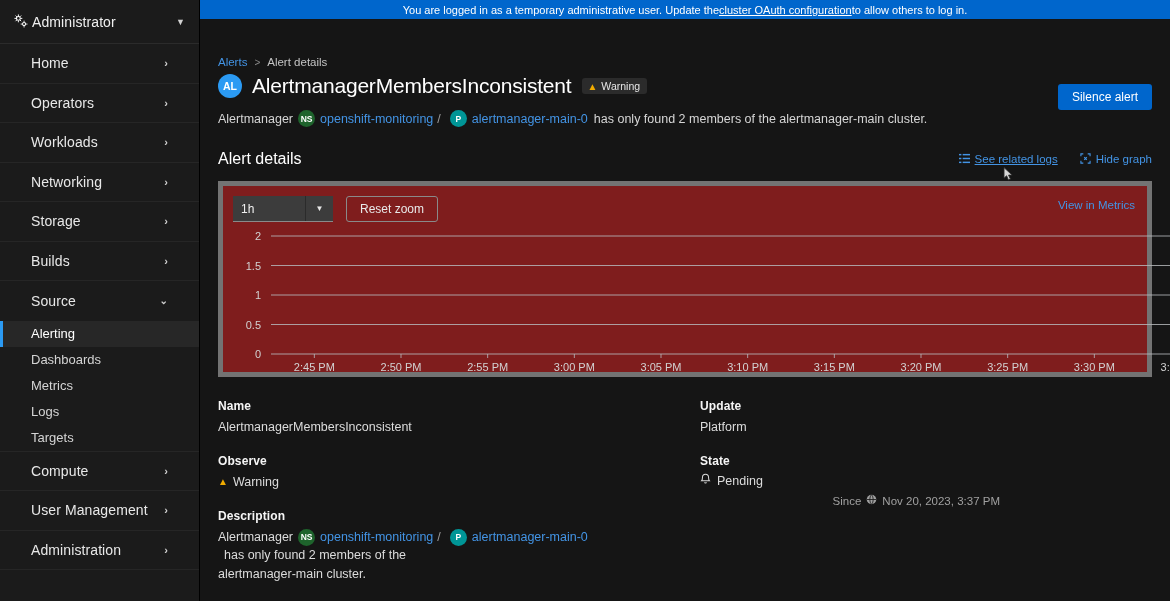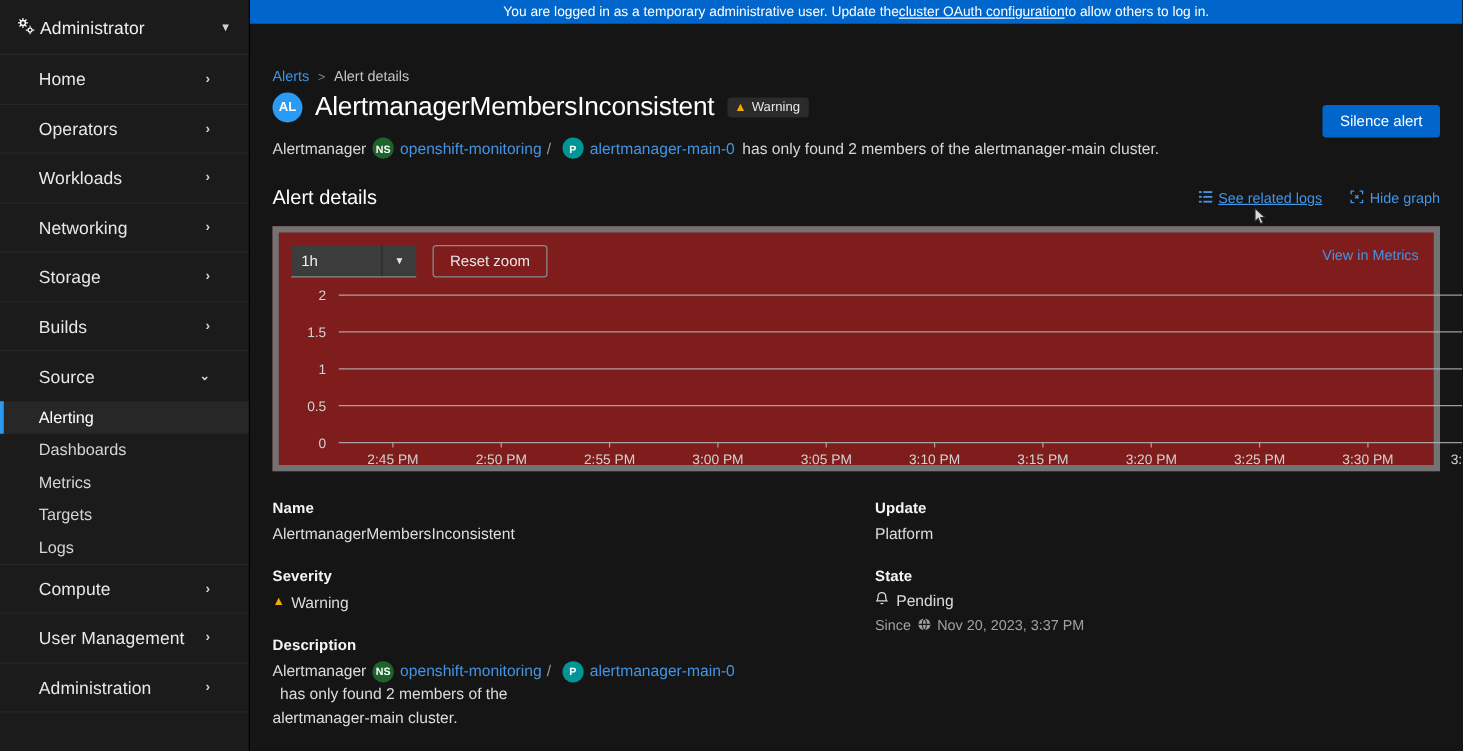--- a/index.html
+++ b/index.html
@@ -168,21 +168,21 @@
   .fld-lbl {
     font-size: 12px; color: #f5f5f5; font-weight: bold;
     margin-bottom: 5px; letter-spacing: .1px;
   }
   .fld-val { font-size: 12.5px; color: #dcdcdc; line-height: 1.45; }
   .fld-val.inline { display: flex; align-items: center; flex-wrap: wrap; }
   .sev-val { display: flex; align-items: center; gap: 5px; }
   .state-val { display: flex; align-items: center; gap: 6px; font-size: 12.5px; color: #dcdcdc;}
   .since {
     margin-top: 6px; font-size: 11.5px; color: #a0a0a0;
-    display: flex; align-items: center; gap: 5px;
+    display: flex; align-items: center; gap: 5px; justify-content: flex-end;
   }
   .ico { display: inline-block; vertical-align: middle; }
 </style>
 </head>
 <body>
 
 <div id="app">
 
   <nav id="sidebar">
 
@@ -233,24 +233,24 @@
         <div class="sub-item active">
           <span>Alerting</span>
         </div>
         <div class="sub-item">
           <span>Dashboards</span>
         </div>
         <div class="sub-item">
           <span>Metrics</span>
         </div>
         <div class="sub-item">
+          <span>Logs</span>
+        </div>
+        <div class="sub-item">
           <span>Targets</span>
-        </div>
-        <div class="sub-item">
-          <span>Logs</span>
         </div>
       </div>
       <div class="nav-sep"></div>
 
       <div class="nav-item">
         <span class="nlabel">Compute</span>
         <span class="chev">›</span>
       </div>
       <div class="nav-item">
         <span class="nlabel">User Management</span>
@@ -387,21 +387,21 @@
 
       <div class="details">
 
         <div class="dcol">
           <div class="fld">
             <div class="fld-lbl">Name</div>
             <div class="fld-val">AlertmanagerMembersInconsistent</div>
           </div>
 
           <div class="fld">
-            <div class="fld-lbl">Severity</div>
+            <div class="fld-lbl">Observe</div>
             <div class="fld-val sev-val">
               <span class="warn-tri">▲</span>
               <span>Warning</span>
             </div>
           </div>
 
           <div class="fld">
             <div class="fld-lbl">Description</div>
             <div class="fld-val inline">
               <span>Alertmanager</span>

